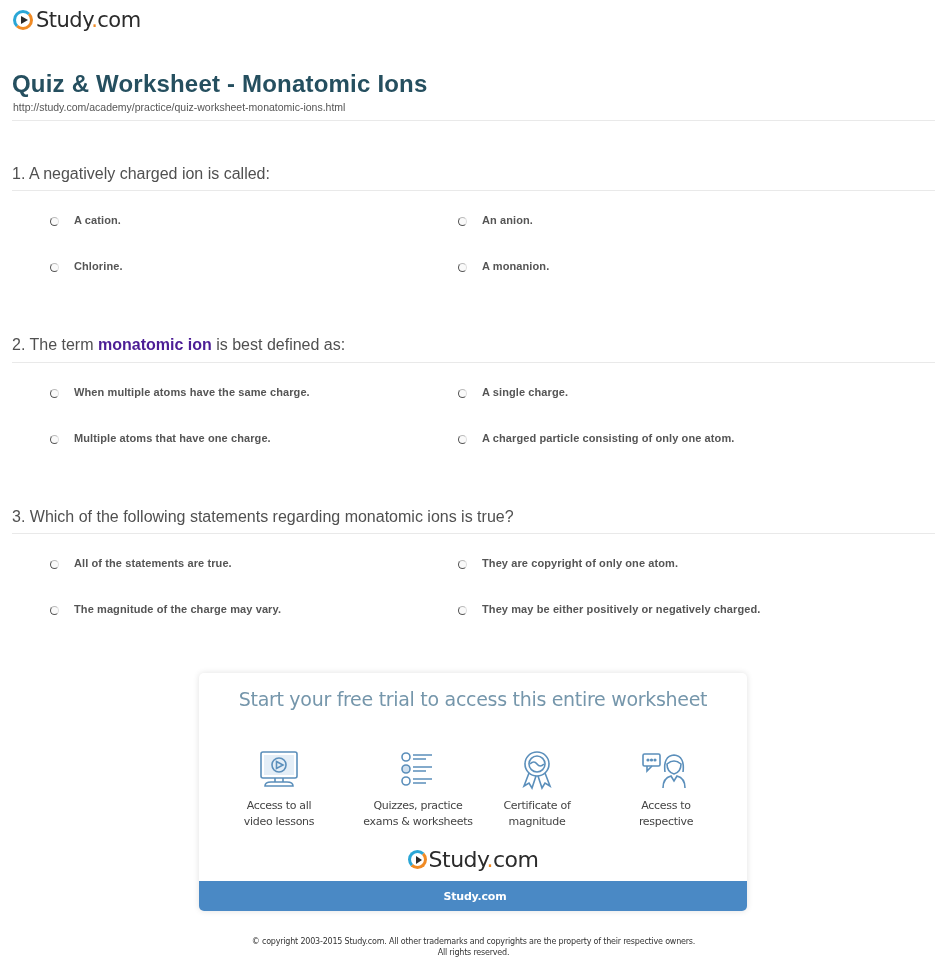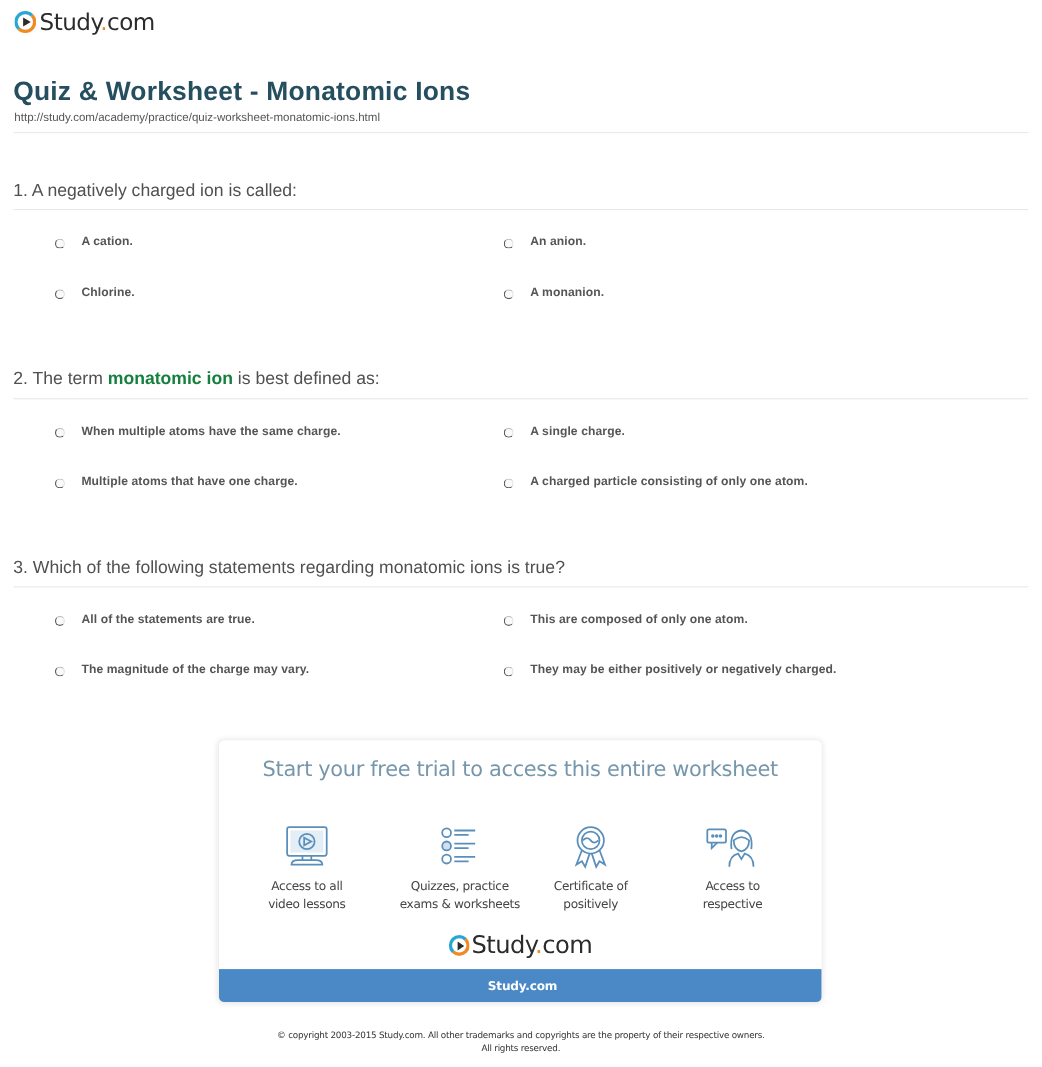--- a/index.html
+++ b/index.html
@@ -14,21 +14,21 @@
   #top-logo { left: 13px; top: 8px; }
   #top-logo .logo-mark { width: 20px; height: 20px; border: 3px solid #2aa6d6; border-right-color: #f08a24; border-bottom-color: #f08a24; }
   #top-logo .logo-mark::after { content: ""; position: absolute; left: 5px; top: 3px; border-left: 7px solid #2b2b2b; border-top: 4px solid transparent; border-bottom: 4px solid transparent; }
   #top-logo .logo-text { font-size: 21px; margin-left: 3px; }
 
   .page-title { position: absolute; left: 12px; top: 70px; font-size: 24px; font-weight: bold; color: #254f5f; letter-spacing: 0.2px; }
   .page-url { position: absolute; left: 13px; top: 101px; font-size: 10.5px; color: #555; }
   .hr { position: absolute; left: 12px; width: 923px; height: 1px; background: #e9e9e9; }
 
   .question { position: absolute; left: 12px; font-size: 16px; color: #505050; }
-  .question b { color: #15803d; margin-top: 48px; }
+  .question b { color: #4c1d95; margin-top: 48px; }
 
   .option { position: absolute; display: flex; align-items: flex-end; cursor: pointer; }
   .radio { width: 9px; height: 9px; border-radius: 50%; border: 1.5px solid #555; border-top-color: #bbb; border-right-color: #ddd; margin-right: 15px; background: #fafafa; }
   .option-label { font-size: 11px; font-weight: bold; color: #555; letter-spacing: 0.1px; }
 
   .card { position: absolute; left: 199px; top: 673px; width: 548px; height: 238px; border-radius: 5px; background: #fff; box-shadow: 0 0 6px rgba(0,0,0,0.12); overflow: hidden; }
   .card-title { position: absolute; left: 0; width: 100%; top: 15px; text-align: center; font-family: "DejaVu Sans", sans-serif; font-size: 19px; color: #7596ab; font-weight: normal; letter-spacing: -0.3px; }
   .card-sub { position: absolute; left: 0; width: 100%; top: 43px; text-align: center; font-family: "DejaVu Sans", sans-serif; font-size: 11px; color: #333; letter-spacing: -0.3px; }
   .feature { position: absolute; top: 77px; width: 130px; text-align: center; }
   .feature svg { display: block; margin: 0 auto; }
@@ -101,21 +101,21 @@
 <div class="question" style="top:508px">
   <span>3.</span> <span>Which of the following statements regarding monatomic ions is true?</span>
 </div>
 <div class="hr" style="top:533px"></div>
 <div class="option" style="left:50px;top:557px">
   <span class="radio"></span>
   <span class="option-label">All of the statements are true.</span>
 </div>
 <div class="option" style="left:458px;top:557px">
   <span class="radio"></span>
-  <span class="option-label">This are composed of only one atom.</span>
+  <span class="option-label">They are copyright of only one atom.</span>
 </div>
 <div class="option" style="left:50px;top:603px">
   <span class="radio"></span>
   <span class="option-label">The magnitude of the charge may vary.</span>
 </div>
 <div class="option" style="left:458px;top:603px">
   <span class="radio"></span>
   <span class="option-label">They may be either positively or negatively charged.</span>
 </div>
 
@@ -145,21 +145,21 @@
   </div>
 
   <div class="feature" style="left:273px">
     <svg width="44" height="40" viewBox="0 0 44 40" fill="none" stroke="#5b8fbb" stroke-width="1.6">
       <circle cx="22" cy="14" r="12"></circle>
       <circle cx="22" cy="14" r="8"></circle>
       <path d="M15 14 Q19 10 22 14 Q25 18 29 14"></path>
       <path d="M14 23 L9 36 L14 33 L17 38 L21 26"></path>
       <path d="M30 23 L35 36 L30 33 L27 38 L23 26"></path>
     </svg>
-    <div class="feature-label"><span>Certificate of</span><br><span>positively</span></div>
+    <div class="feature-label"><span>Certificate of</span><br><span>magnitude</span></div>
   </div>
 
   <div class="feature" style="left:402px">
     <svg width="50" height="40" viewBox="0 0 50 40" fill="none" stroke="#5b8fbb" stroke-width="1.6">
       <rect x="2" y="4" width="17" height="12" rx="1.5"></rect>
       <path d="M6 16 L6 21 L11 16"></path>
       <circle cx="7" cy="10" r="0.8" fill="#5b8fbb"></circle>
       <circle cx="10.5" cy="10" r="0.8" fill="#5b8fbb"></circle>
       <circle cx="14" cy="10" r="0.8" fill="#5b8fbb"></circle>
       <path d="M24 22 Q22 6 33 5 Q44 6 42 22"></path>

